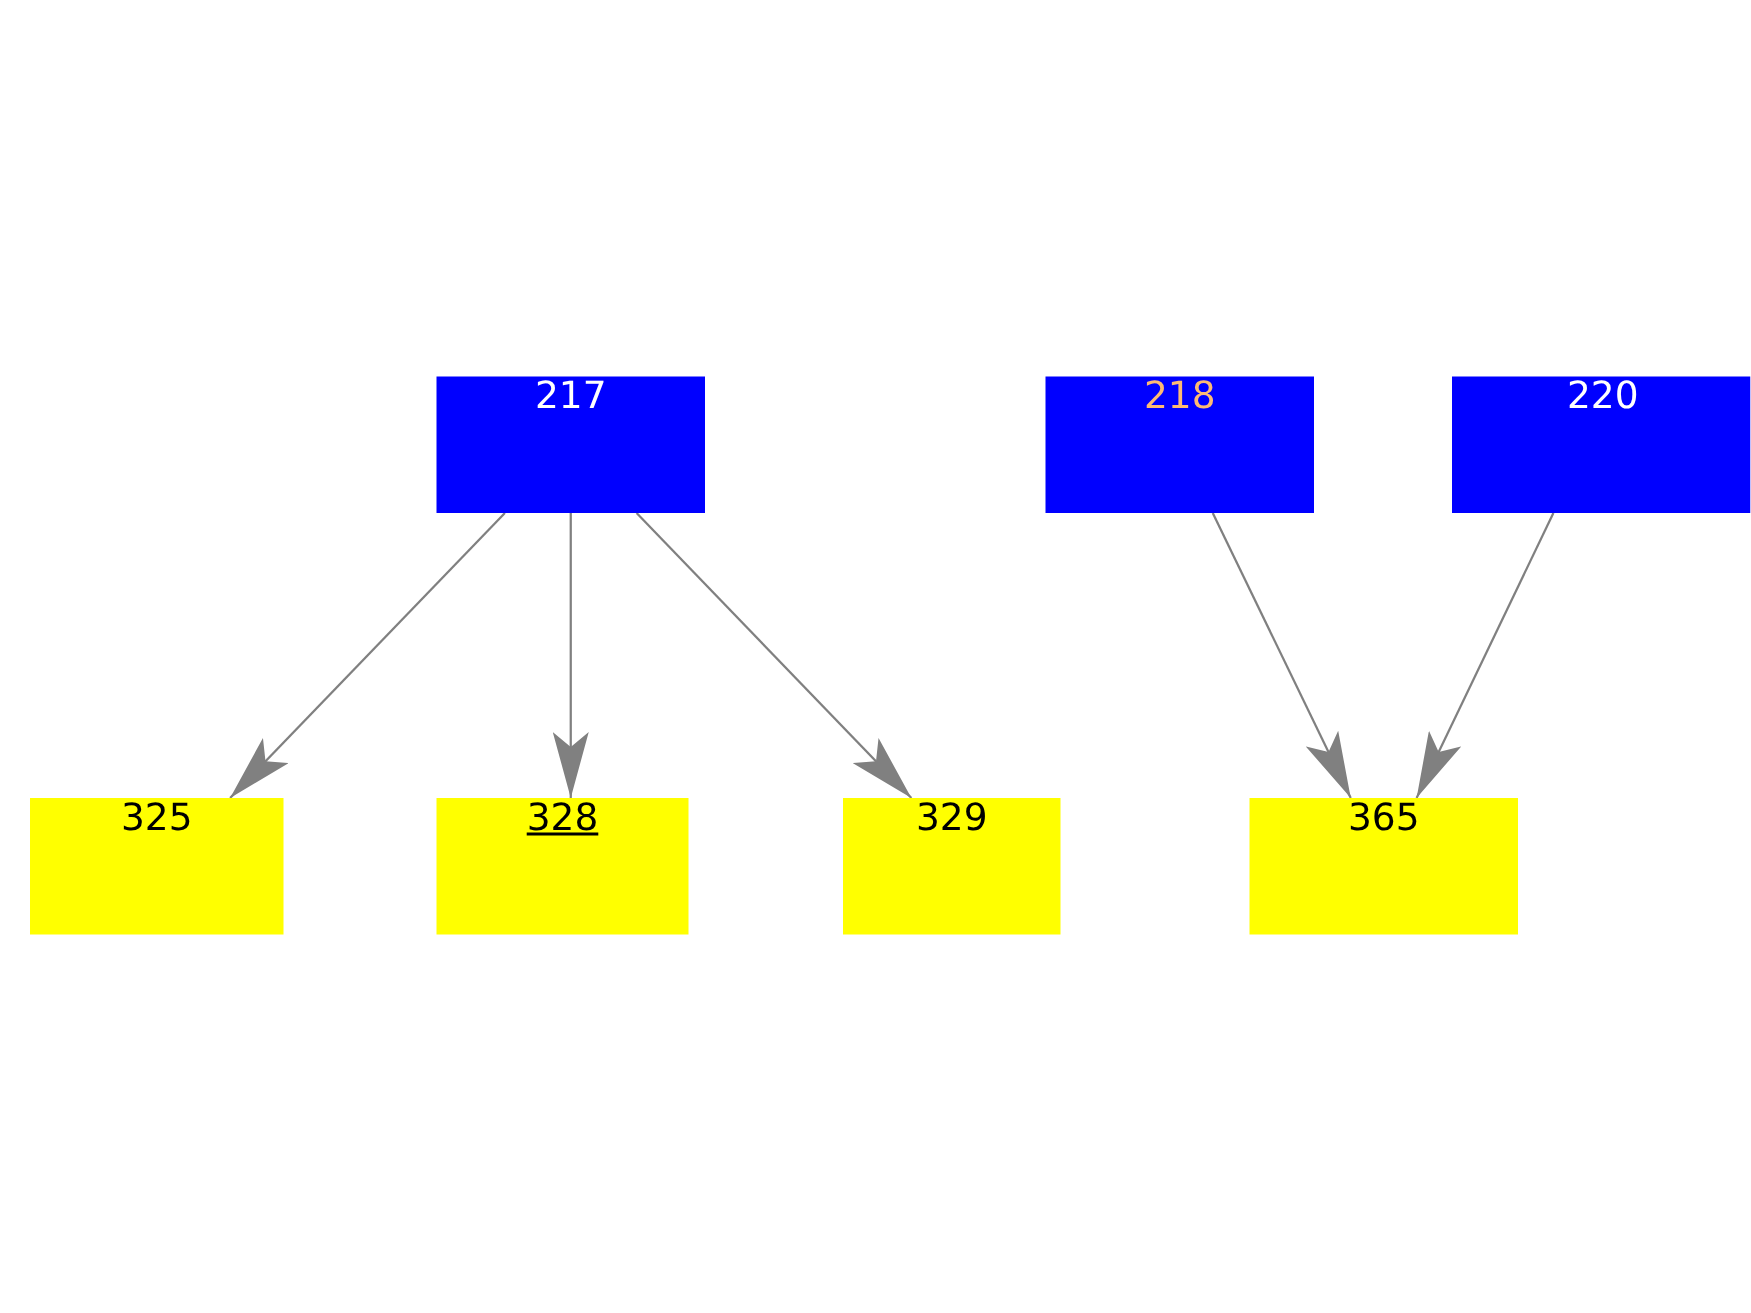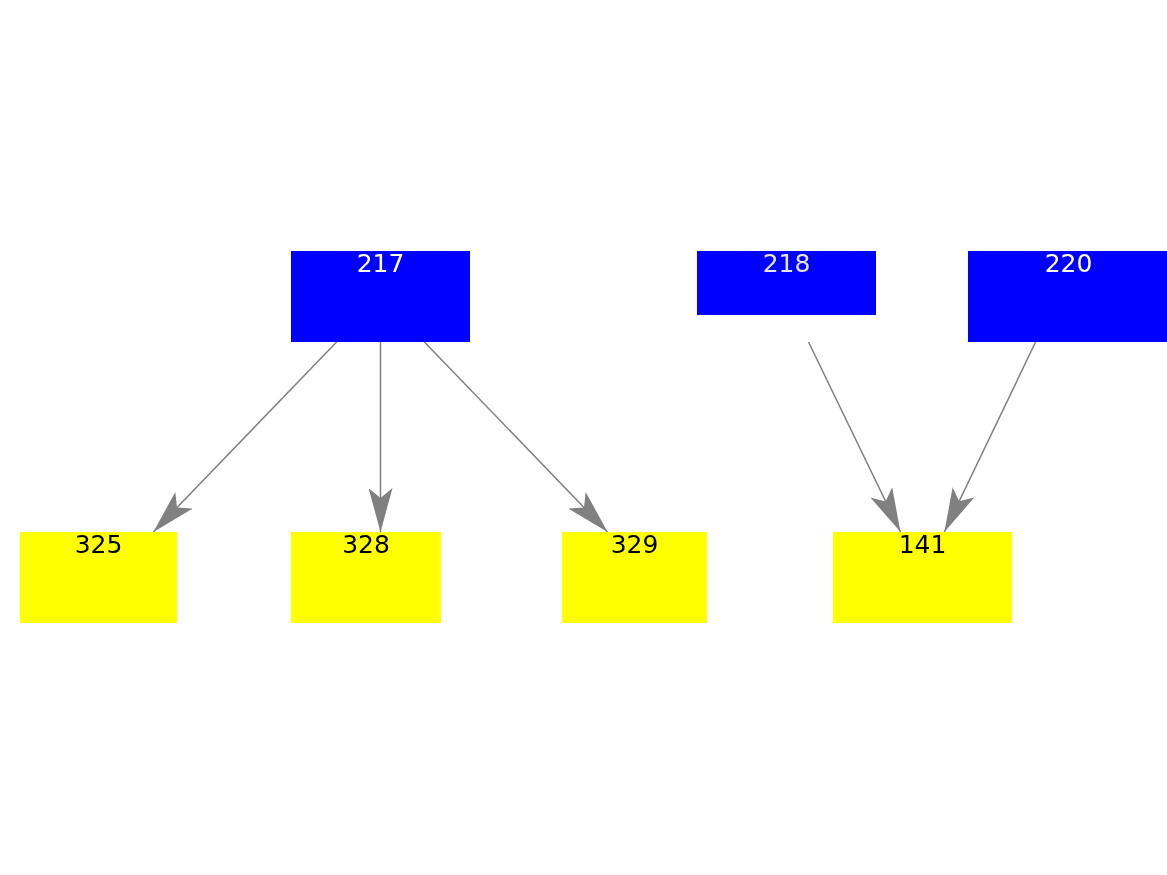--- a/index.html
+++ b/index.html
@@ -51,32 +51,32 @@
         <line x1="380.5" y1="342" x2="380.5" y2="532" stroke="#808080" stroke-width="1.5" marker-end="url(#arrowhead)"></line>
         <line x1="424.4" y1="342" x2="607.6" y2="532" stroke="#808080" stroke-width="1.5" marker-end="url(#arrowhead)"></line>
         <line x1="808.5" y1="342" x2="900.5" y2="532" stroke="#808080" stroke-width="1.5" marker-end="url(#arrowhead)"></line>
         <line x1="1035.6" y1="342" x2="944.4" y2="532" stroke="#808080" stroke-width="1.5" marker-end="url(#arrowhead)"></line>
       </g>
   </svg>
 
   <div class="node" style="left: 291px; top: 251px; width: 179px; height: 91px; background: rgb(0, 0, 255); color: rgb(255, 255, 255);">
     <span class="node-label">217</span>
   </div>
-  <div class="node" style="left: 697px; top: 251px; width: 179px; height: 64px; background: rgb(0, 0, 255); color: #e5e5e5;">
+  <div class="node" style="left: 697px; top: 251px; width: 179px; height: 91px; background: rgb(0, 0, 255); color: #fdba74;">
     <span class="node-label">218</span>
   </div>
   <div class="node" style="left: 968px; top: 251px; width: 201px; height: 91px; background: rgb(0, 0, 255); color: rgb(255, 255, 255);">
     <span class="node-label">220</span>
   </div>
-  <div class="node" style="left: 20px; top: 532px; width: 157px; height: 91px; background: rgb(255, 255, 0); color: rgb(0, 0, 0);">
+  <div class="node" style="left: 20px; top: 532px; width: 169px; height: 91px; background: rgb(255, 255, 0); color: rgb(0, 0, 0);">
     <span class="node-label">325</span>
   </div>
-  <div class="node" style="left: 291px; top: 532px; width: 150px; height: 91px; background: rgb(255, 255, 0); color: rgb(0, 0, 0);">
+  <div class="node" style="left: 291px; top: 532px; width: 168px; height: 91px; background: rgb(255, 255, 0); color: rgb(0, 0, 0); text-decoration: underline;">
     <span class="node-label">328</span>
   </div>
   <div class="node" style="left: 562px; top: 532px; width: 145px; height: 91px; background: rgb(255, 255, 0); color: rgb(0, 0, 0);">
     <span class="node-label">329</span>
   </div>
   <div class="node" style="left: 833px; top: 532px; width: 179px; height: 91px; background: rgb(255, 255, 0); color: rgb(0, 0, 0);">
-    <span class="node-label">141</span>
+    <span class="node-label">365</span>
   </div>
 
 </div>
 
 </body></html>

